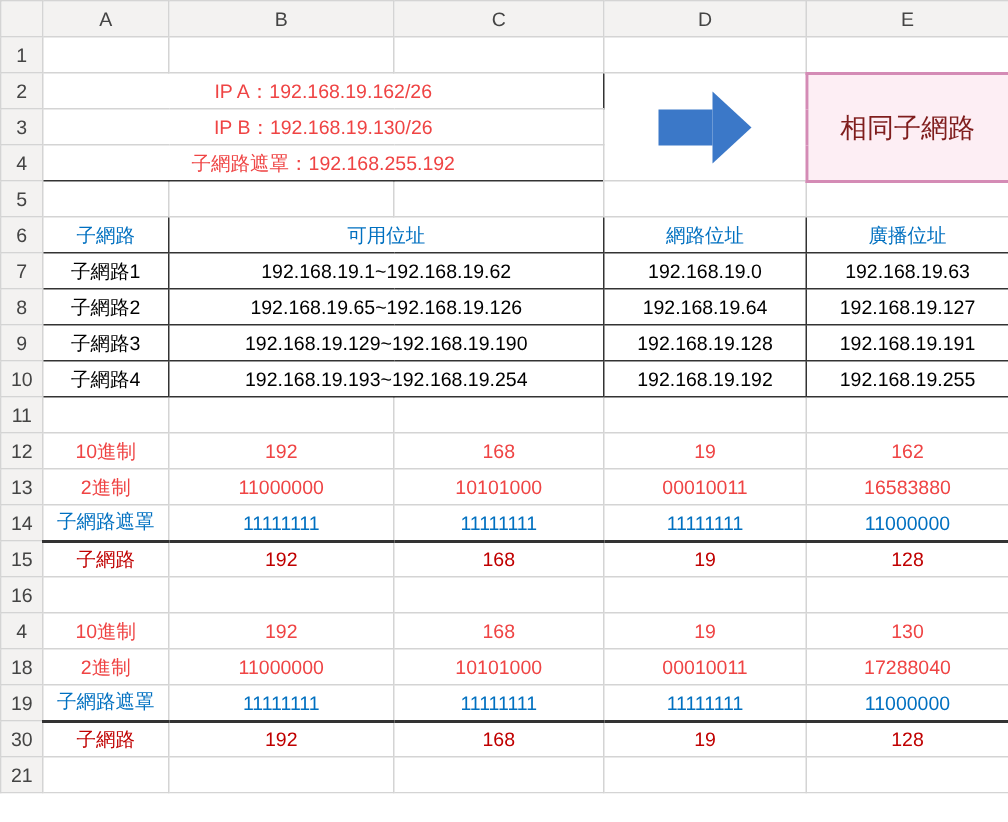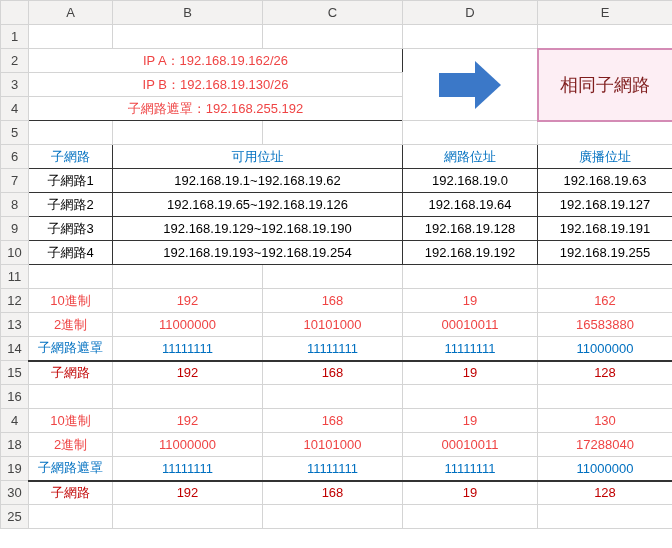--- a/index.html
+++ b/index.html
@@ -248,21 +248,21 @@
   <tr>
         <th>30</th>
     <td class="red">子網路</td>
     <td class="red">192</td>
     <td class="red">168</td>
     <td class="red">19</td>
     <td class="red">128</td>
   </tr>
 
   <tr>
-        <th>25</th>
+        <th>21</th>
     <td></td>
         <td></td>
         <td></td>
         <td></td>
         <td></td>
   </tr>
 </tbody>
   </table>
 
 </body></html>

